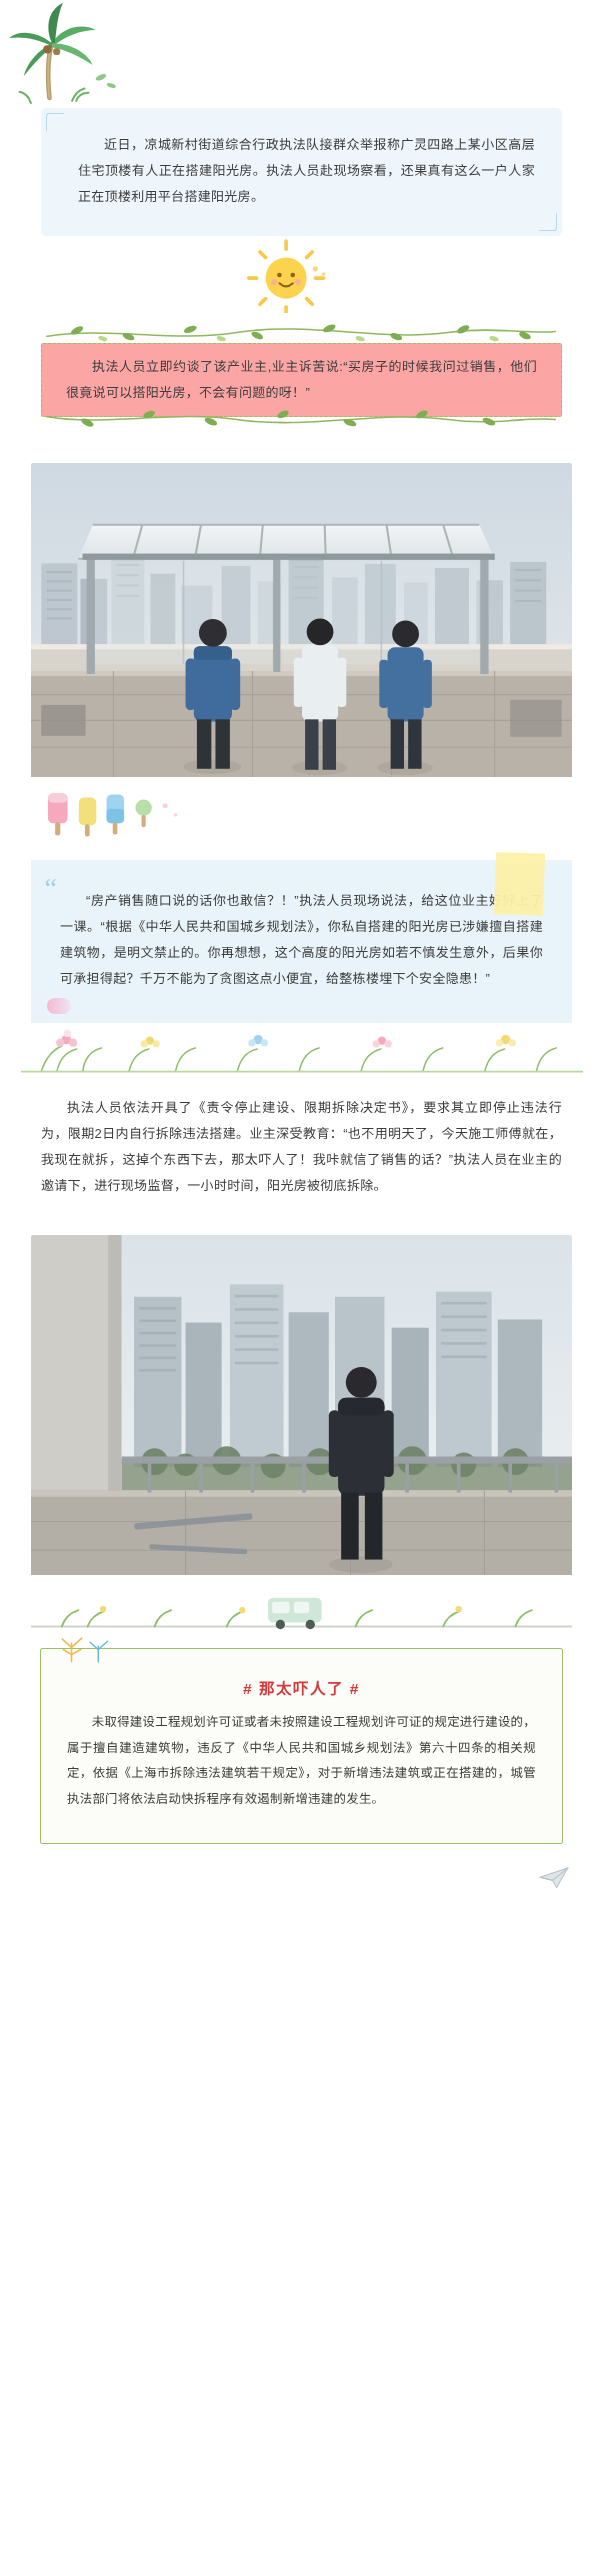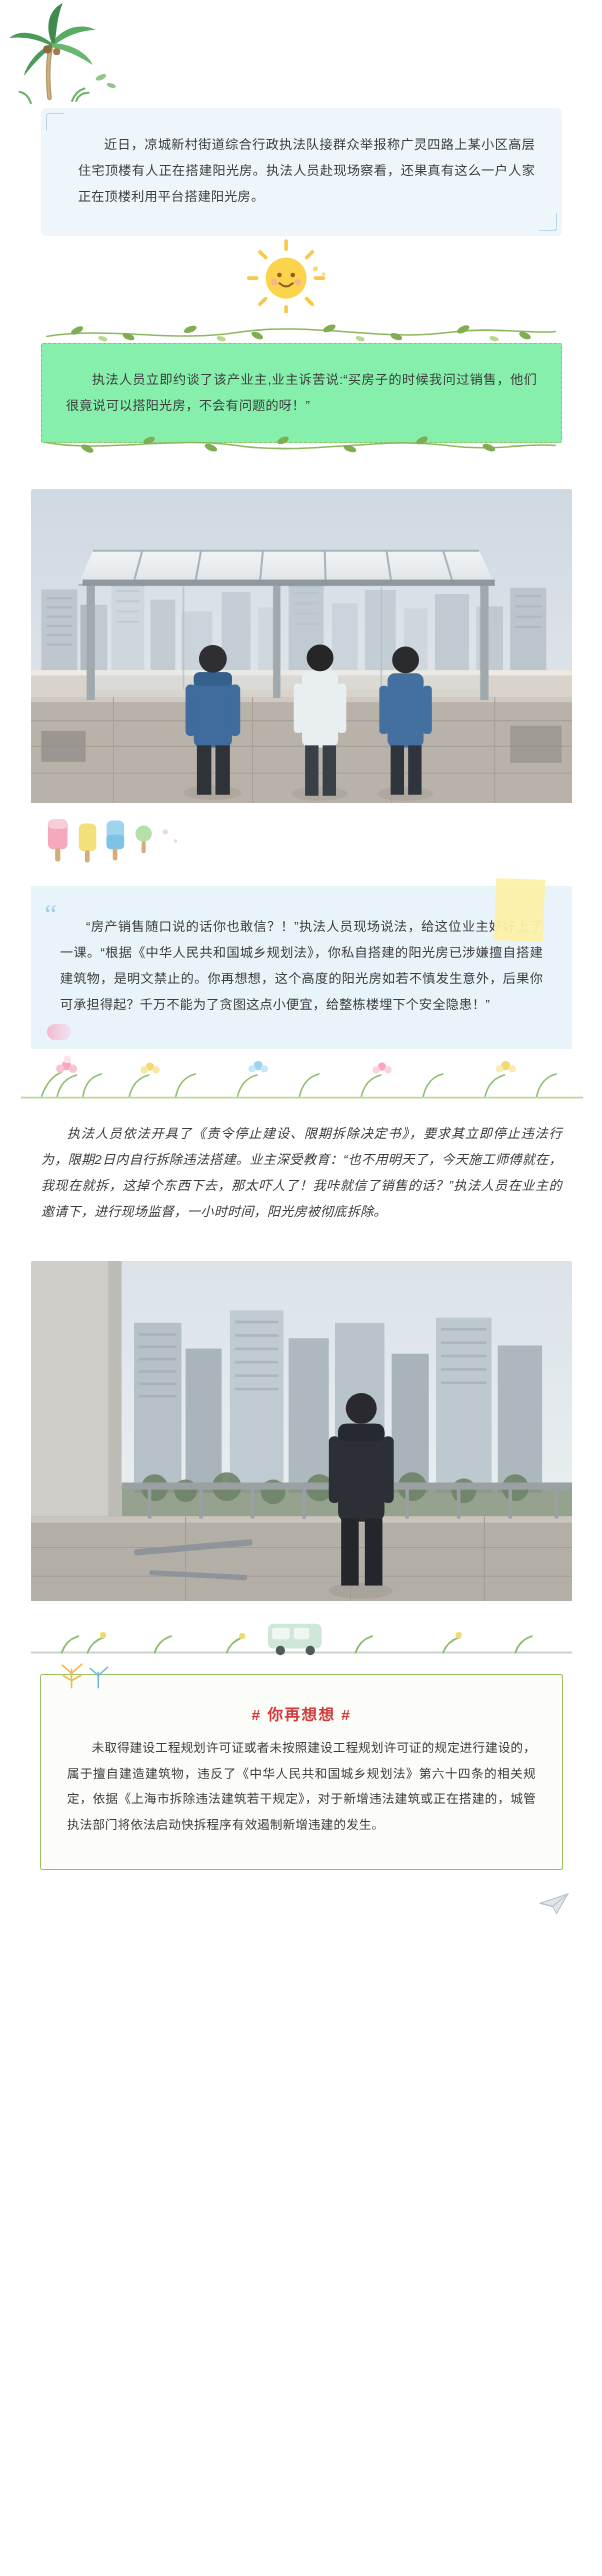--- a/index.html
+++ b/index.html
@@ -76,22 +76,22 @@
   
   .card-dotted-wrap {
     position: relative;
     margin: 0 41px;
     padding-top: 9.3px;
   }
   .card-dotted {
     position: relative;
     border: 1px dashed #9bbf63;
     border-radius: 2.1px;
-    background: #86efac;
-    padding: 23px 24px;
+    background: #fca5a5;
+    padding: 10px 24px;
   }
   .vine {
     position: absolute;
     left: 0; right: 0;
     height: 24px;
     pointer-events: none;
   }
   .vine-top { top: -12.4px; }
   .vine-bottom { bottom: -13.4px; }
 
@@ -528,21 +528,21 @@
             <circle cx="13" cy="6" r="7" fill="#f9ecb0"></circle>
           <circle cx="-12" cy="6" r="7" fill="#f9ecb0"></circle>
         </g>
       </g>
     </svg>
   </div>
 
   <div class="spacer-28"></div>
 
   <div class="section">
-    <div style="margin:0 41px;font-style:italic;">
+    <div style="margin:0 41px;">
       <p class="para">执法人员依法开具了《责令停止建设、限期拆除决定书》，要求其立即停止违法行为，限期2日内自行拆除违法搭建。业主深受教育：“也不用明天了，今天施工师傅就在，我现在就拆，这掉个东西下去，那太吓人了！我咔就信了销售的话？”执法人员在业主的邀请下，进行现场监督，一小时时间，阳光房被彻底拆除。</p>
     </div>
   </div>
 
   <div class="spacer-70"></div>
 
   <div class="photo-wrap">
     <div class="photo">
       <svg width="541" height="340" viewBox="0 0 1050 660" xmlns="http://www.w3.org/2000/svg" preserveAspectRatio="none">
         <defs>
@@ -683,21 +683,21 @@
             <path d="M24 42 L8 32"></path>
               <path d="M24 42 L42 32"></path>
           </g>
           <g stroke="#6fb7d8" stroke-width="3" fill="none" stroke-linecap="round">
             <path d="M76 56 L76 26"></path>
               <path d="M76 32 L60 18"></path>
               <path d="M76 32 L94 16"></path>
           </g>
         </svg>
       </div>
-      <h2 class="law-title"># 你再想想 #</h2>
+      <h2 class="law-title"># 那太吓人了 #</h2>
       <div style="height:7.2px;"></div>
       <p class="para">未取得建设工程规划许可证或者未按照建设工程规划许可证的规定进行建设的，属于擅自建造建筑物，违反了《中华人民共和国城乡规划法》第六十四条的相关规定，依据《上海市拆除违法建筑若干规定》，对于新增违法建筑或正在搭建的，城管执法部门将依法启动快拆程序有效遏制新增违建的发生。</p>
     </div>
   </div>
 
   <div class="footer-mark">
     <div class="paper-plane">
       <svg width="30" height="21.6" viewBox="0 0 58 42" xmlns="http://www.w3.org/2000/svg">
         <polygon points="2,20 56,2 34,40 26,26" fill="#dfe6ea" stroke="#b7c1c7" stroke-width="2"></polygon>
         <polyline points="2,20 26,26 56,2" fill="none" stroke="#b7c1c7" stroke-width="2"></polyline>

